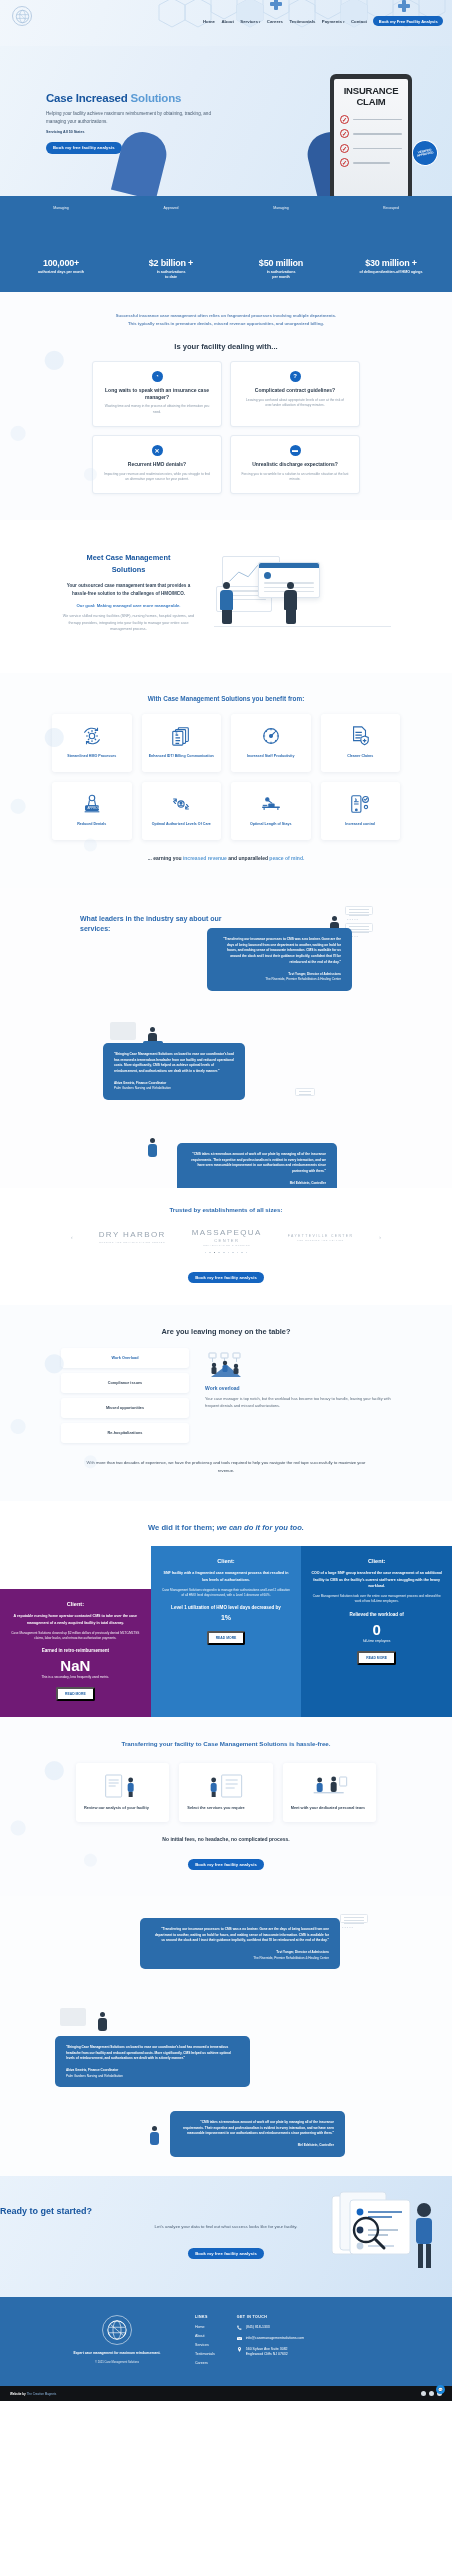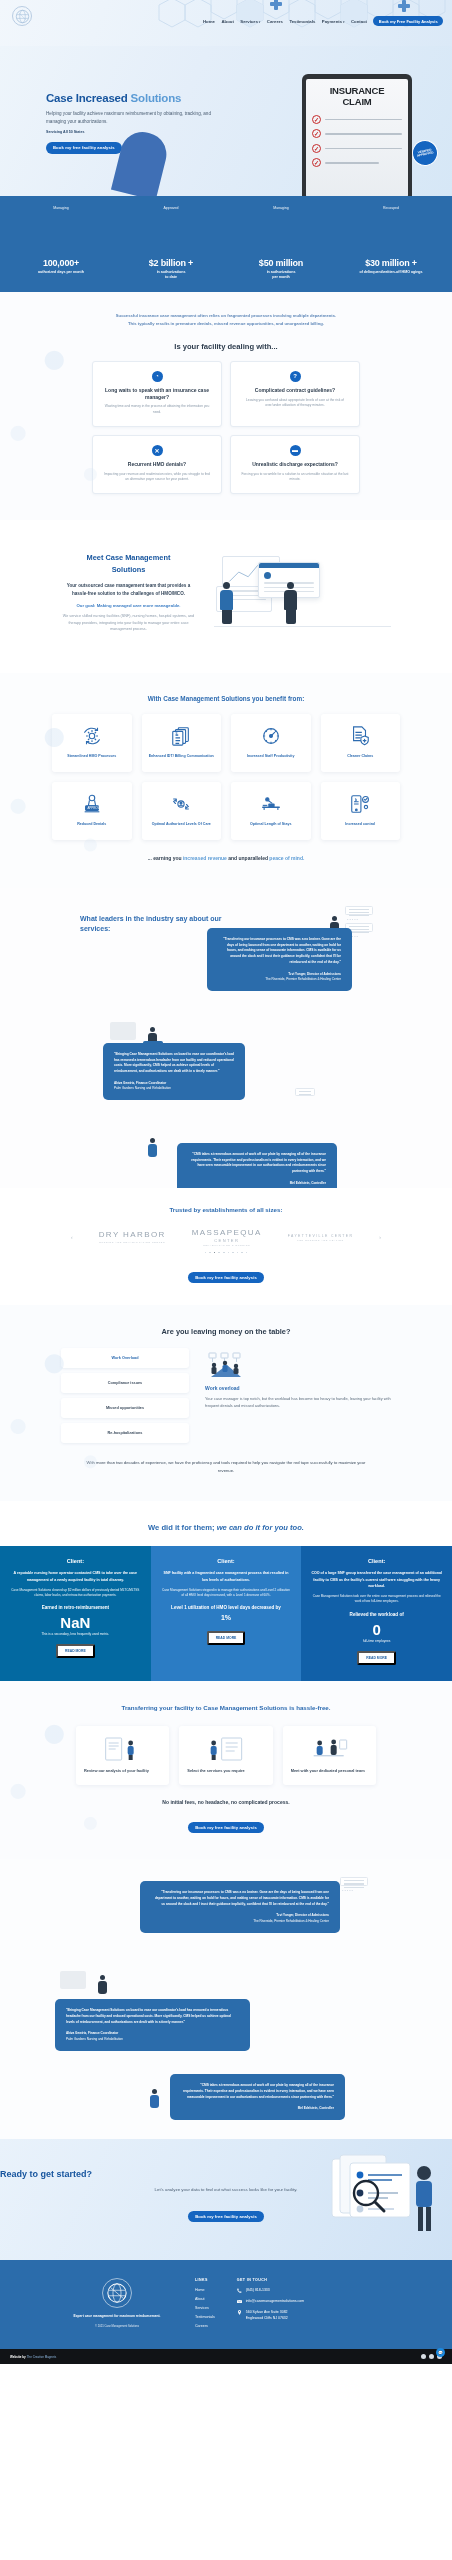--- a/index.html
+++ b/index.html
@@ -64,21 +64,21 @@
   }
   .hero-copy{position:absolute;left:46px;top:46px;width:180px;}
   .hero h1{font-size:11.5px;font-weight:700;letter-spacing:-.2px;line-height:1.15;}
   .hero h1 .b{color:#17559e;}
   .hero h1 .l{color:#5b9bd5;}
   .hero p.sub{margin-top:5px;font-size:4.6px;line-height:1.75;color:#4a5d72;}
   .hero .serving{margin-top:4px;font-size:3.6px;font-weight:700;color:#2b4a6e;}
   .hero .hero-btns{margin-top:7px;display:flex;gap:5px;align-items:center;}
 
   .tablet{
-    position:absolute;right:40px;top:28px;width:110px;height:128px;
+    position:absolute;right:40px;top:28px;width:82px;height:128px;
     background:#2f3337;border-radius:6px;padding:5px 4px;
   }
   .tablet .screen{
     width:100%;height:100%;background:linear-gradient(180deg,#f7f8fa,#e9edf1);
     border-radius:2px;padding:7px 6px;
   }
   .tablet .ttl{font-size:9.5px;font-weight:700;color:#21262b;text-align:center;line-height:1.15;letter-spacing:-.2px;}
   .tablet .rows{margin-top:7px;display:flex;flex-direction:column;gap:5.5px;}
   .tablet .row{display:flex;align-items:center;gap:4px;}
   .tablet .chk{
@@ -215,21 +215,21 @@
   .money .closing{
     width:280px;margin:16px auto 0;text-align:center;font-size:4.2px;line-height:1.9;color:#3a4a5c;
   }
 
   
   .clients-h{background:#fff;padding:22px 0 14px;}
   .clients-h h2{text-align:center;font-size:7.6px;font-weight:700;color:#2d6bb0;}
   .clients-h h2 i{font-style:italic;}
   .clients{display:flex;color:#fff;}
   .client{flex:1;padding:12px 10px 16px;text-align:center;}
-  .client.c1{background:#0369a1;}
+  .client.c1{background:#701a75;margin-top:43px;}
   .client.c2{background:#2b7cc4;}
   .client.c3{background:#1160a8;}
   .client .ct{font-size:5.6px;font-weight:700;margin-bottom:6px;}
   .client .p1{font-size:3.6px;font-weight:700;line-height:1.75;}
   .client .p2{margin-top:5px;font-size:3.1px;line-height:1.7;opacity:.93;}
   .client .big{margin-top:7px;font-size:4.6px;font-weight:700;line-height:1.5;}
   .client .pct{font-size:7px;font-weight:700;margin-top:2px;}
   .client .huge{font-size:15px;font-weight:700;line-height:1;margin-top:3px;}
   .client .mini{font-size:3.2px;margin-top:2px;opacity:.95;}
   .client .rd{

